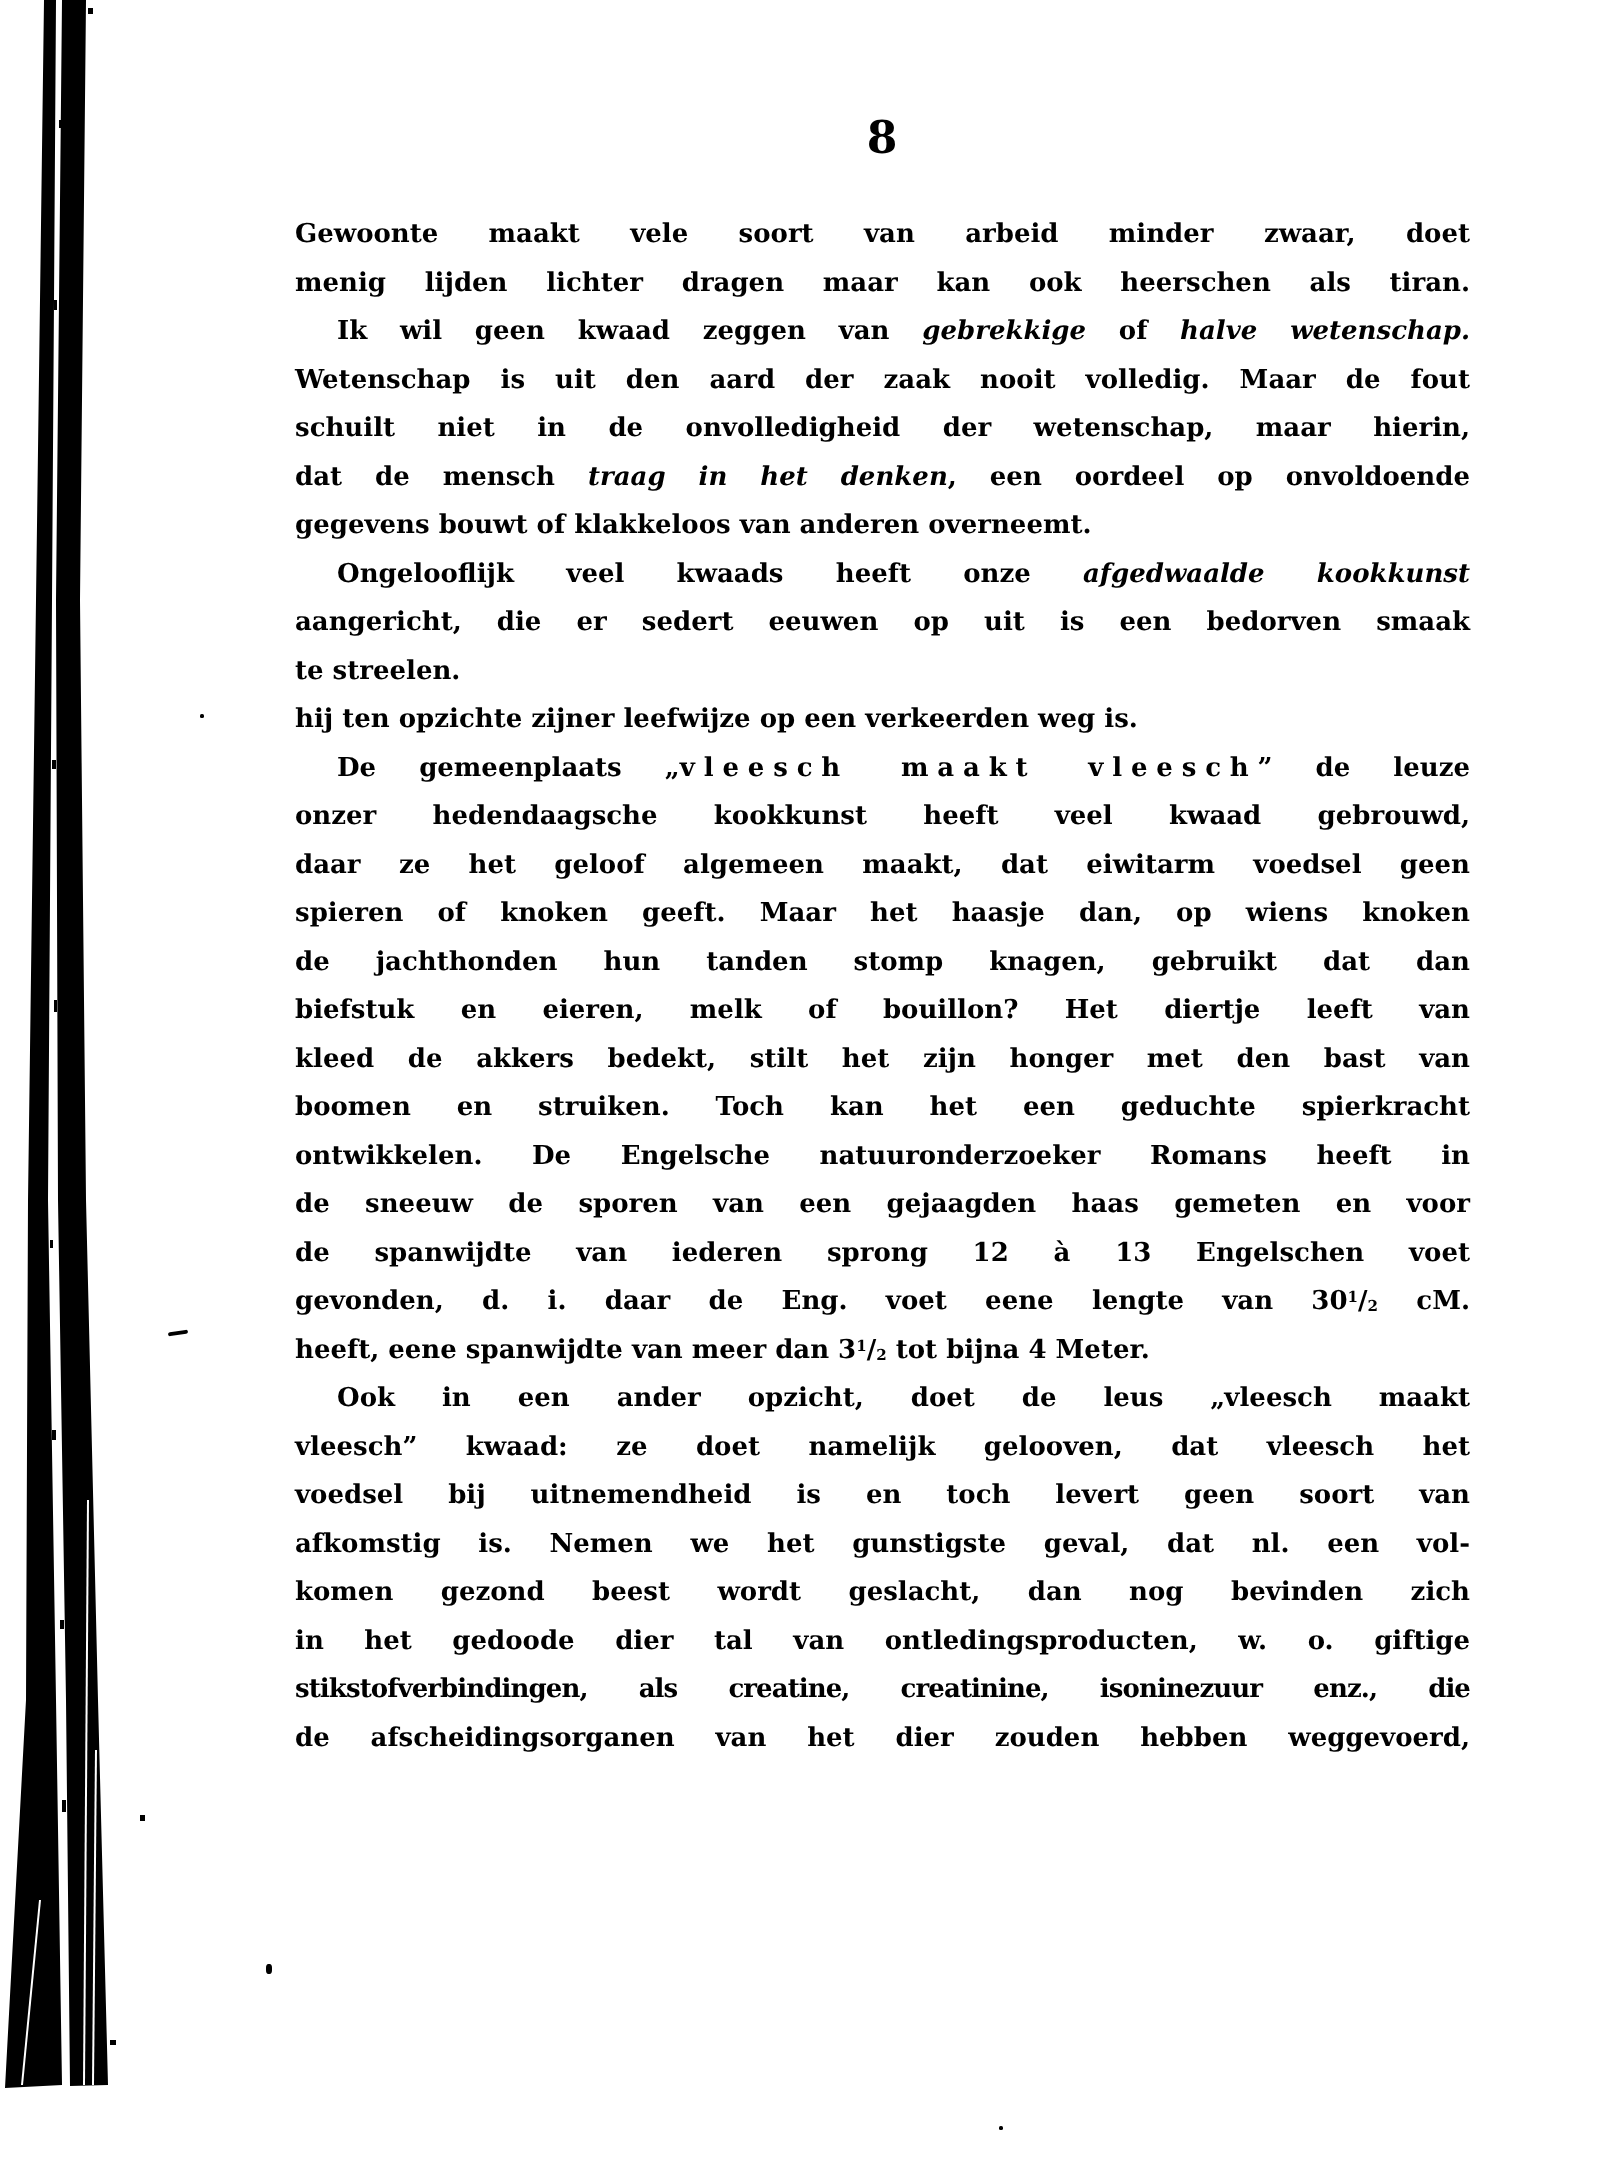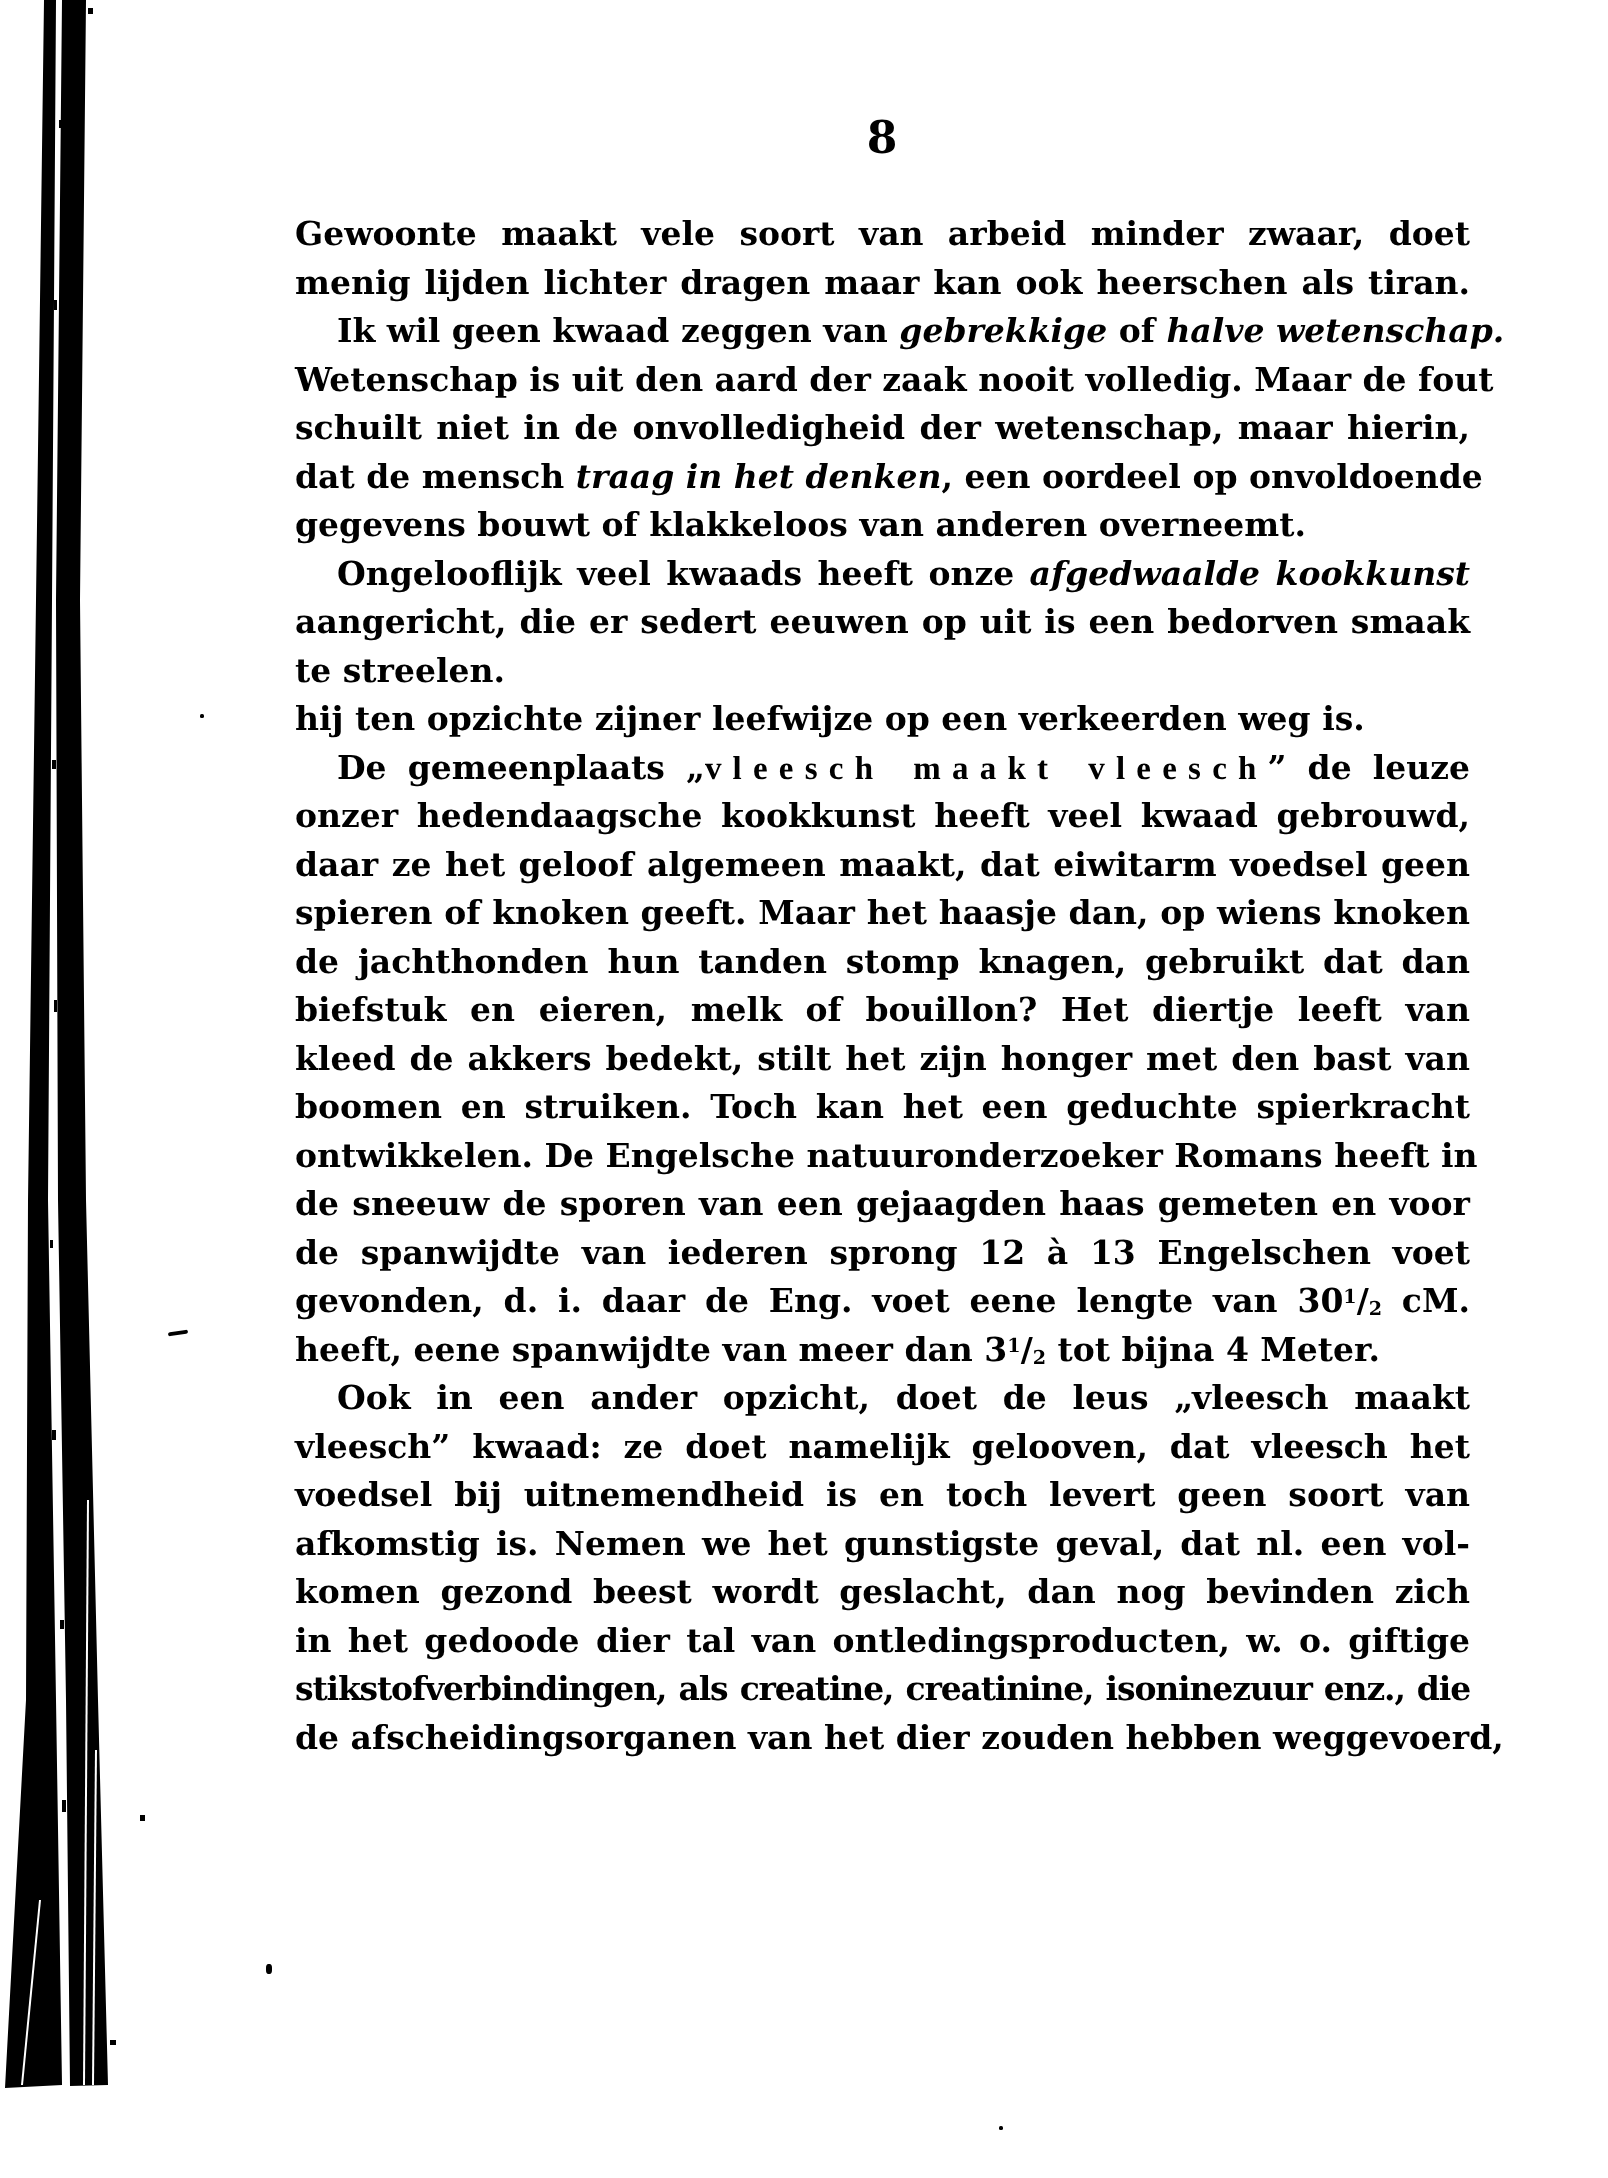--- a/index.html
+++ b/index.html
@@ -16,36 +16,36 @@
     position:absolute;
     left:882px;top:112px;
     transform:translateX(-50%);
     font-size:44px;font-weight:bold;
     letter-spacing:0;
   }
   .body-text{
     position:absolute;
     left:295px;top:210px;
     width:1175px;
-    font-size:33px;
+    font-size:26px;
     font-weight:bold;
     line-height:48.5px;
     text-rendering:geometricPrecision;
   }
   .line{
     height:48.5px;
     white-space:nowrap;
     text-align:justify;
     text-align-last:justify;
   }
   .line.noj{text-align-last:left;}
   .line.ind{text-indent:42px;}
   .line.tight{letter-spacing:-0.035em;}
   .it{font-style:italic;}
-  .sp{letter-spacing:0.34em;font-family:Liberation Serif, serif;}
+  .sp{letter-spacing:0.34em;}
   .fr{white-space:nowrap;letter-spacing:0;}
   .fr sup{font-size:58%;vertical-align:0.45em;line-height:0;}
   .fr sub{font-size:58%;vertical-align:-0.15em;line-height:0;}
   .speck{position:absolute;background:#000;border-radius:40%;}
   .dash{position:absolute;background:#000;transform:rotate(-8deg);border-radius:2px;}
 </style>
 </head>
 <body>
 
 <div class="page">

